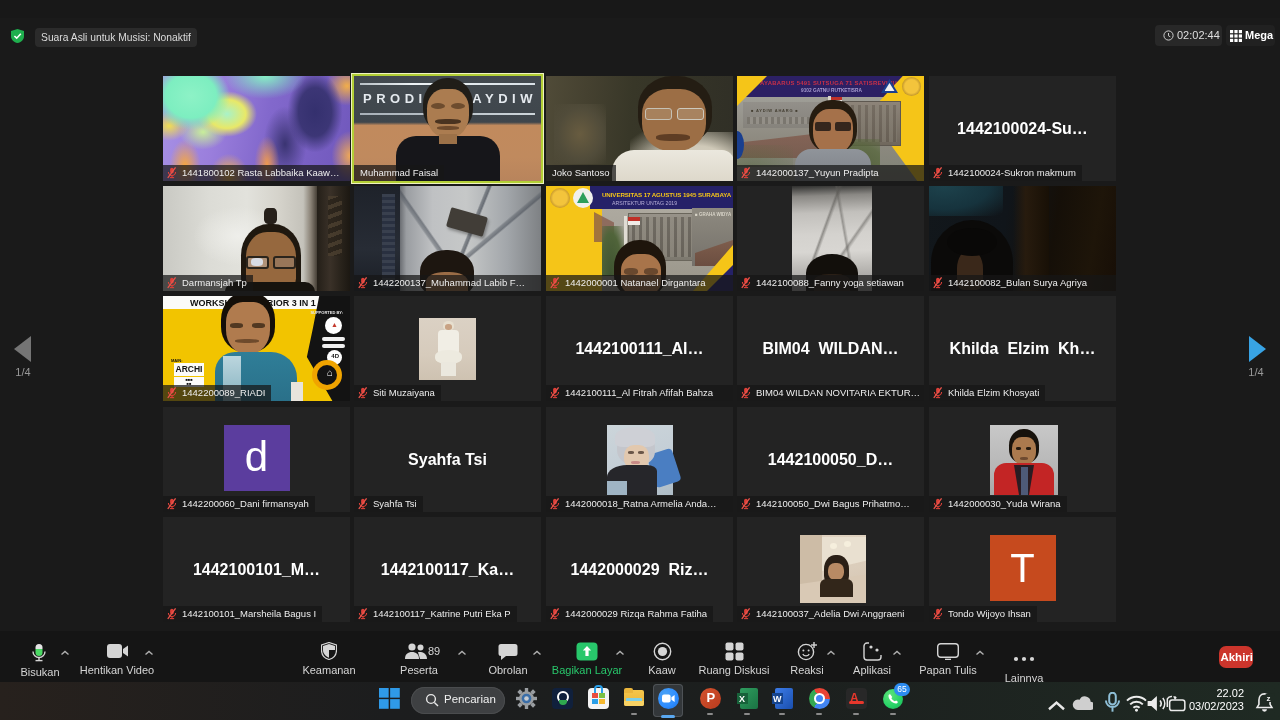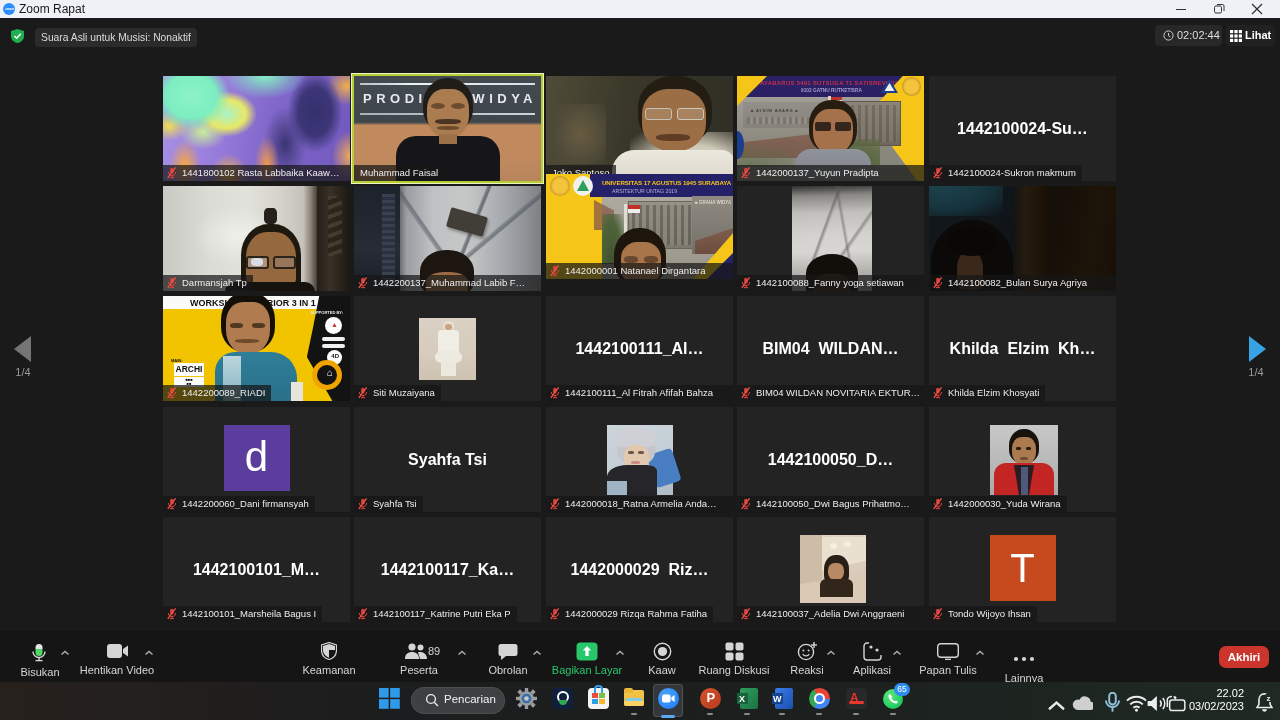--- a/index.html
+++ b/index.html
@@ -33,47 +33,30 @@
 
 #arrL{position:absolute;left:14px;top:318px;width:0;height:0;border-top:13px solid transparent;border-bottom:13px solid transparent;border-right:17px solid #757575;}
 #arrLt{position:absolute;left:13px;top:348px;width:20px;text-align:center;color:#999;font-size:11px;}
 #arrR{position:absolute;left:1249px;top:318px;width:0;height:0;border-top:13px solid transparent;border-bottom:13px solid transparent;border-left:17px solid #38a3e4;}
 #arrRt{position:absolute;left:1246px;top:348px;width:20px;text-align:center;color:#999;font-size:11px;}
 
 #toolbar{position:absolute;left:0;top:613px;width:1280px;height:51px;background:#151515;}
 .tbi{position:absolute;text-align:center;color:#d5d5d5;}
 .tbi .lab{position:absolute;top:33px;left:50%;transform:translateX(-50%);font-size:11px;white-space:nowrap;color:#d5d5d5;}
 .caret{position:absolute;width:10px;height:6px;}
-#akhiri{position:absolute;left:1219px;top:15px;width:50px;height:22px;background:#cc352c;border-radius:7px;color:#fff;font-size:11.5px;font-weight:bold;text-align:center;line-height:22px;}
+#akhiri{position:absolute;left:1219px;top:15px;width:34px;height:22px;background:#cc352c;border-radius:7px;color:#fff;font-size:11.5px;font-weight:bold;text-align:right;line-height:22px;}
 
 #taskbar{position:absolute;left:0;top:682px;width:1280px;height:38px;background:linear-gradient(90deg,#27211d,#1c1d1e 30%,#1c1f1e 60%,#1f2a23);}
 .tkico{position:absolute;top:6px;width:21px;height:21px;}
 .runbar{position:absolute;top:31px;width:6px;height:2px;background:#8a8a8a;border-radius:1px;}
 #clock{position:absolute;right:36px;top:5px;text-align:right;font-size:11px;color:#fff;line-height:13px;}
 </style>
 </head>
 <body>
 <div id="stage">
-  <div id="titlebar">
-    <div id="zicon">
-        <span>zoom</span>
-      </div>
-    <div class="t">Zoom Rapat</div>
-    <svg class="wbtn" style="left:1174px" width="14" height="18">
-        <line x1="2" y1="9.5" x2="12" y2="9.5" stroke="#333" stroke-width="1"></line>
-      </svg>
-    <svg class="wbtn" style="left:1212px" width="14" height="18">
-        <rect x="2.5" y="6" width="7" height="7" rx="1.5" fill="none" stroke="#333" stroke-width="1"></rect>
-        <path d="M5 4.5 h5.5 a1.5 1.5 0 0 1 1.5 1.5 V11" fill="none" stroke="#333" stroke-width="1"></path>
-      </svg>
-    <svg class="wbtn" style="left:1249px" width="16" height="18">
-        <line x1="3" y1="4" x2="13" y2="14" stroke="#333" stroke-width="1.2"></line>
-        <line x1="13" y1="4" x2="3" y2="14" stroke="#333" stroke-width="1.2"></line>
-      </svg>
-  </div>
   <div id="meet">
     <svg id="shield" viewBox="0 0 13 14">
         <path d="M6.5 0 L13 2 V7 C13 11 10 13.2 6.5 14 C3 13.2 0 11 0 7 V2 Z" fill="#1faf4e"></path>
         <path d="M3.4 7 L5.7 9.2 L9.8 4.8" fill="none" stroke="#fff" stroke-width="1.6"></path>
       </svg>
     <div id="pillbtn">Suara Asli untuk Musisi: Nonaktif</div>
     <div id="timer">
       <svg width="11" height="11" viewBox="0 0 11 11">
           <circle cx="5.5" cy="5.5" r="4.6" fill="none" stroke="#cdcdcd" stroke-width="1"></circle>
           <path d="M5.5 3 V5.8 L7.3 6.8" fill="none" stroke="#cdcdcd" stroke-width="1"></path>
@@ -87,21 +70,21 @@
             <rect x="4.4" y="0" width="3.2" height="3.2"></rect>
             <rect x="8.8" y="0" width="3.2" height="3.2"></rect>
             <rect x="0" y="4.4" width="3.2" height="3.2"></rect>
             <rect x="4.4" y="4.4" width="3.2" height="3.2"></rect>
             <rect x="8.8" y="4.4" width="3.2" height="3.2"></rect>
             <rect x="0" y="8.8" width="3.2" height="3.2"></rect>
             <rect x="4.4" y="8.8" width="3.2" height="3.2"></rect>
             <rect x="8.8" y="8.8" width="3.2" height="3.2"></rect>
           </g>
         </svg>
-      <span>Lihat</span>
+      <span>Mega</span>
     </div>
     <div id="tiles">
 <div class="tile" style="left:163px;top:58px;">
           <div class="vid" style="background:
 radial-gradient(ellipse 46px 40px at 28px 20px, #8df2c6 0%, #7deec0 55%, rgba(150,130,230,0) 85%),
 radial-gradient(ellipse 50px 28px at 102px 0px, #85f0c4 0%, rgba(150,130,230,0) 82%),
 radial-gradient(ellipse 34px 26px at 64px 38px, #a8f2c8 0%, #e8e868 55%, rgba(160,120,230,0) 88%),
 radial-gradient(ellipse 24px 18px at 6px 50px, #f0de52 0%, rgba(160,120,230,0) 82%),
 radial-gradient(ellipse 30px 22px at 40px 56px, #c8ee9a 0%, rgba(160,120,230,0) 80%),
 radial-gradient(ellipse 20px 34px at 22px 90px, #f8a83e 0%, rgba(160,110,230,0) 78%),
@@ -123,21 +106,21 @@
               <line x1="0.8" y1="10.8" x2="8.6" y2="0.4" stroke="#e8544c" stroke-width="1.3"></line>
             </svg>
             <span>1441800102 Rasta Labbaika Kaaw…</span>
           </div>
         </div>
 <div class="tile" style="left:354px;top:58px;box-shadow:0 0 0 2px #b3cf35,0 0 0 3px #eff3c0;">
           <div class="vid" style="background:linear-gradient(180deg,#434a50 0%,#3f464c 44%,#c18a5d 47%,#c08a5e 78%,#b8845c 100%)">
 <div style="position:absolute;left:6px;top:7px;right:6px;height:2px;background:linear-gradient(90deg,#b8c0c6,#eef3f6 30%,#d8e0e6)"></div>
 <div style="position:absolute;left:6px;top:37px;right:6px;height:1.5px;background:linear-gradient(90deg,#a8b0b8,#cdd5da)"></div>
 <div style="position:absolute;left:9px;top:15px;font-size:13px;font-weight:bold;color:#e4e9ee;letter-spacing:4.5px;">PRODI</div>
-<div style="position:absolute;right:4px;top:15px;font-size:13px;font-weight:bold;color:#e4e9ee;letter-spacing:4.5px;">WIDYA</div>
+<div style="position:absolute;right:4px;top:15px;font-size:13px;font-weight:bold;color:#e4e9ee;letter-spacing:4.5px;">AYDIW</div>
 <div style="position:absolute;left:69px;top:2px;width:50px;height:54px;background:#201d18;border-radius:48% 48% 42% 42%;"></div>
 <div style="position:absolute;left:73px;top:13px;width:42px;height:49px;background:#ab7c50;border-radius:40% 40% 46% 46%;"></div>
 <div style="position:absolute;left:77px;top:27px;width:14px;height:6px;background:#5e4026;border-radius:50%;opacity:.8"></div>
 <div style="position:absolute;left:97px;top:27px;width:14px;height:6px;background:#5e4026;border-radius:50%;opacity:.8"></div>
 <div style="position:absolute;left:81px;top:43px;width:26px;height:5px;background:#4a3320;border-radius:40%;"></div>
 <div style="position:absolute;left:83px;top:50px;width:22px;height:4px;background:#6e4a2c;border-radius:40%;"></div>
 <div style="position:absolute;left:42px;top:60px;width:104px;height:46px;background:#16161a;border-radius:20px 20px 0 0;"></div>
 <div style="position:absolute;left:85px;top:58px;width:18px;height:10px;background:#9c7148;"></div>
 </div>
           <div class="nb" style="padding-left:6px">
@@ -258,21 +241,21 @@
                 <rect x="3.1" y="0.8" width="3.6" height="5.8" rx="1.8"></rect>
               </g>
               <path d="M1.4 4.9 a3.6 3.6 0 0 0 7.2 0" fill="none" stroke="#dd4038" stroke-width="1.1"></path>
               <line x1="5" y1="8.6" x2="5" y2="10" stroke="#dd4038" stroke-width="1.1"></line>
               <line x1="2.9" y1="10.6" x2="7.1" y2="10.6" stroke="#dd4038" stroke-width="1.1"></line>
               <line x1="0.8" y1="10.8" x2="8.6" y2="0.4" stroke="#e8544c" stroke-width="1.3"></line>
             </svg>
             <span>1442200137_Muhammad Labib F…</span>
           </div>
         </div>
-<div class="tile" style="left:546px;top:156px;">
+<div class="tile" style="left:546px;top:168px;">
           <div class="vid" style="background:linear-gradient(180deg,#b2aea4 0%,#a8a49a 45%,#989488 100%)">
 <div style="position:absolute;left:0;top:0;width:56px;height:105px;background:#f5c518;"></div>
 <div style="position:absolute;left:44px;top:0;right:0;height:23px;background:#252168;"></div>
 <div style="position:absolute;left:56px;top:5px;font-size:6.2px;font-weight:bold;color:#f5c518;white-space:nowrap;letter-spacing:-0.1px;">UNIVERSITAS 17 AGUSTUS 1945 SURABAYA</div>
 <div style="position:absolute;left:66px;top:14px;font-size:5.2px;color:#b8b0d8;white-space:nowrap;">ARSITEKTUR UNTAG 2019</div>
 <div style="position:absolute;left:4px;top:2px;width:20px;height:20px;border-radius:50%;background:radial-gradient(circle,#f3c43c 50%,#8a5c18 100%);"></div>
 <div style="position:absolute;left:27px;top:2px;width:20px;height:20px;border-radius:50%;background:#f0f0ec;"></div>
 <div style="position:absolute;left:31px;top:6px;width:12px;height:11px;background:#2e9e5b;clip-path:polygon(50% 0,100% 100%,0 100%);"></div>
 <div style="position:absolute;left:48px;top:26px;width:20px;height:30px;background:#84584a;clip-path:polygon(0 0,100% 35%,100% 100%,0 100%);opacity:.75"></div>
 <div style="position:absolute;left:56px;top:40px;width:22px;height:50px;background:radial-gradient(ellipse at 40% 100%,#3e5230 0%,#50643a 60%,rgba(150,146,136,0) 100%);"></div>

